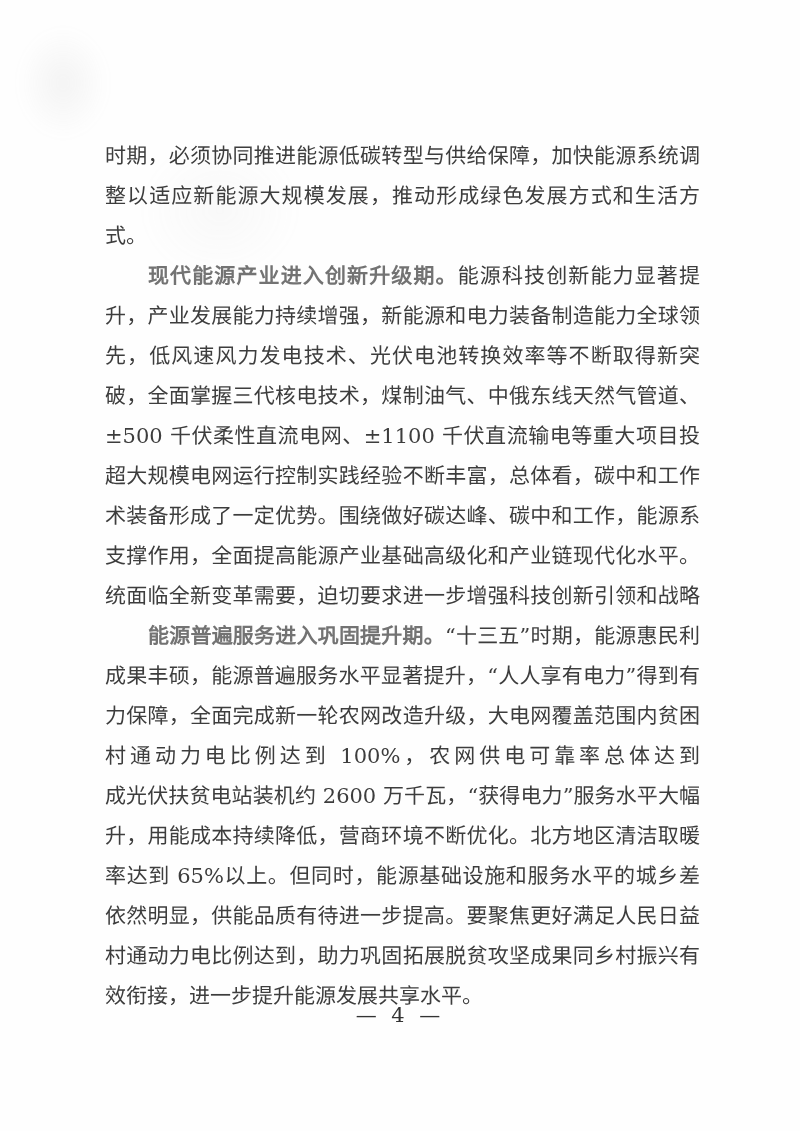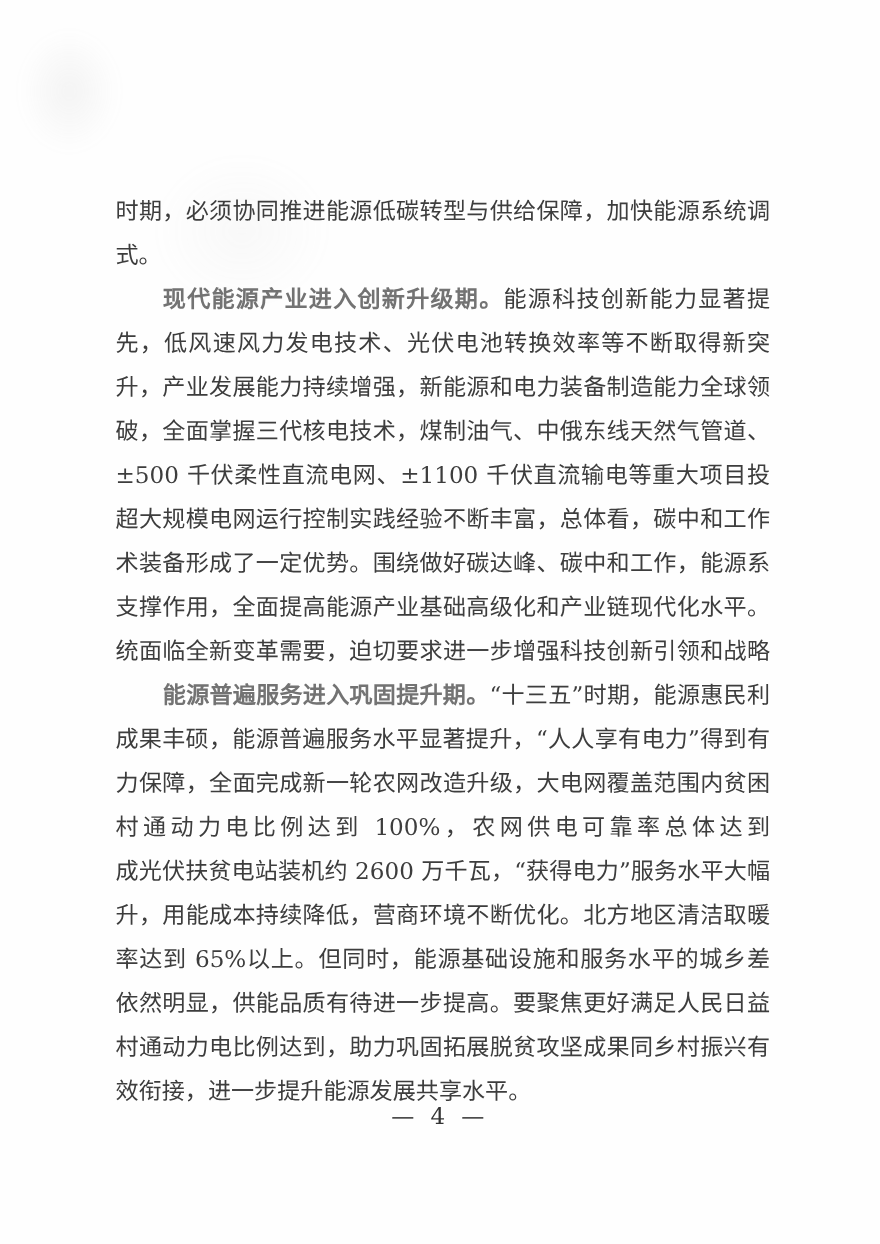--- a/index.html
+++ b/index.html
@@ -29,21 +29,20 @@
   }
   .smudge-b {
     left: 140px; top: 140px; width: 160px; height: 140px;
     background: radial-gradient(closest-side, rgba(160,160,160,0.06), rgba(160,160,160,0));
   }
   .text-block {
     position: absolute;
     left: 105px;
     top: 136px;
     width: 595px;
-    margin-top: 36px;
   }
   .line {
     height: 40px;
     line-height: 40px;
     font-size: 21px;
     color: #3d3d3d;
     text-align: justify;
     text-align-last: justify;
     text-justify: inter-character;
     overflow: hidden;
@@ -69,24 +68,25 @@
 </style>
 </head>
 <body>
 
 <div class="page">
   <div class="smudge-a"></div>
   <div class="smudge-b"></div>
 
   <div class="text-block" id="text-block">
       <div class="line"><span>时期，必须协同推进能源低碳转型与供给保障，加快能源系统调</span></div>
+      <div class="line"><span>整以适应新能源大规模发展，推动形成绿色发展方式和生活方</span></div>
       <div class="line para-end"><span>式。</span></div>
       <div class="line indent"><span class="seg-bold">现代能源产业进入创新升级期。</span><span>能源科技创新能力显著提</span></div>
+      <div class="line"><span>升，产业发展能力持续增强，新能源和电力装备制造能力全球领</span></div>
       <div class="line"><span>先，低风速风力发电技术、光伏电池转换效率等不断取得新突</span></div>
-      <div class="line"><span>升，产业发展能力持续增强，新能源和电力装备制造能力全球领</span></div>
       <div class="line"><span>破，全面掌握三代核电技术，煤制油气、中俄东线天然气管道、</span></div>
       <div class="line"><span>±500 千伏柔性直流电网、±1100 千伏直流输电等重大项目投产，</span></div>
       <div class="line"><span>超大规模电网运行控制实践经验不断丰富，总体看，碳中和工作</span></div>
       <div class="line"><span>术装备形成了一定优势。围绕做好碳达峰、碳中和工作，能源系</span></div>
       <div class="line"><span>支撑作用，全面提高能源产业基础高级化和产业链现代化水平。</span></div>
       <div class="line"><span>统面临全新变革需要，迫切要求进一步增强科技创新引领和战略</span></div>
       <div class="line indent"><span class="seg-bold">能源普遍服务进入巩固提升期。</span><span>“十三五”时期，能源惠民利民</span></div>
       <div class="line"><span>成果丰硕，能源普遍服务水平显著提升，“人人享有电力”得到有</span></div>
       <div class="line"><span>力保障，全面完成新一轮农网改造升级，大电网覆盖范围内贫困</span></div>
       <div class="line"><span>村通动力电比例达到 100%，农网供电可靠率总体达到 99.8%，建</span></div>

